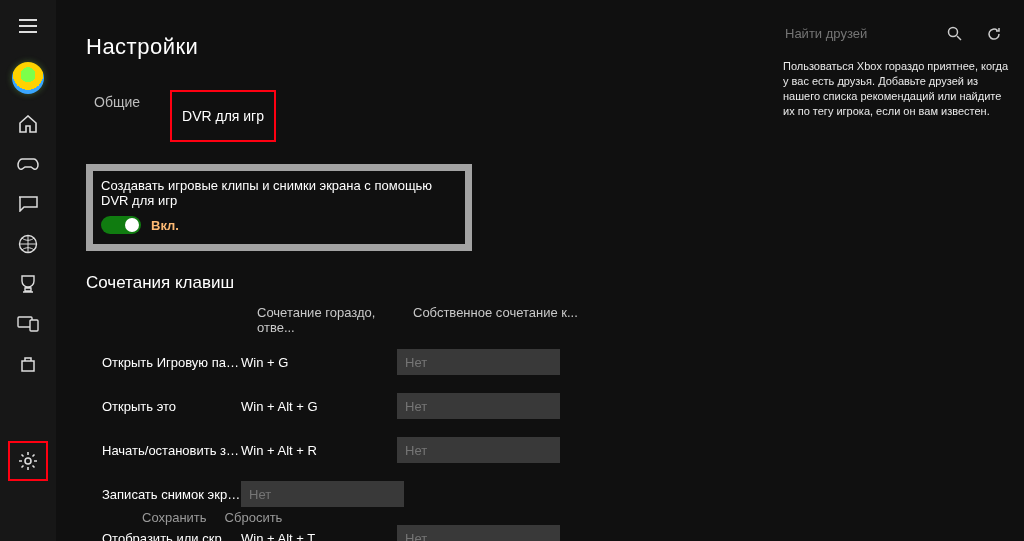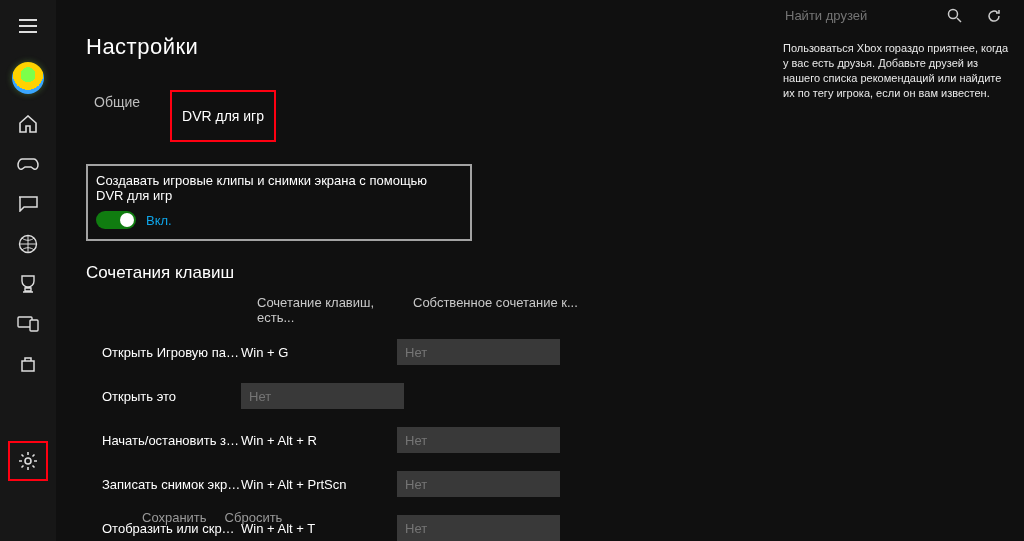--- a/index.html
+++ b/index.html
@@ -83,21 +83,21 @@
       cursor: pointer;
     }
     .tab.active {
       color: #fff;
     }
     .tab.hl {
       border: 2px solid #ff0011;
       padding: 16px 10px;
     }
     .dvr-block {
-      border: 2px solid #a3a3a3;
+      border: 7px solid #a3a3a3;
       padding: 7px 12px 10px 8px;
       width: 386px;
       margin-bottom: 22px;
     }
     .dvr-label {
       font-size: 13px;
       margin-bottom: 8px;
       color: #fff;
     }
     .toggle-row {
@@ -115,21 +115,22 @@
     }
     .toggle .knob {
       position: absolute;
       right: 2px; top: 2px;
       width: 14px; height: 14px;
       border-radius: 50%;
       background: #fff;
     }
     .toggle-state {
       font-size: 13px;
-      color: #0ea5e9;
+      color: #fdba74;
+      font-weight: bold;
     }
     .section-h {
       font-size: 17px;
       font-weight: 400;
       margin-bottom: 12px;
       color: #fff;
     }
     .shortcut-headers {
       display: flex;
       font-size: 13px;
@@ -174,21 +175,21 @@
       display: flex;
       gap: 18px;
       font-size: 13px;
       color: #9a9a9a;
     }
     .footer span { cursor: pointer; }
     .right-pane {
       width: 255px;
       flex-shrink: 0;
       background: #101010;
-      padding: 4px 14px 0 14px;
+      padding: 22px 14px 0 14px;
       border-left: 0;
     }
     .search-row {
       display: flex;
       align-items: center;
       gap: 6px;
       margin-bottom: 14px;
     }
     .search-row input {
       background: transparent;
@@ -282,42 +283,42 @@
             <div class="knob"></div>
           </div>
         <div class="toggle-state">Вкл.</div>
       </div>
     </div>
 
     <div class="section-h">Сочетания клавиш</div>
 
     <div class="shortcut-headers">
       <div class="col-action"></div>
-      <div class="col-def">Сочетание клавиш, есть...</div>
+      <div class="col-def">Сочетание гораздо, отве...</div>
       <div class="col-cust">Собственное сочетание к...</div>
     </div>
 
     <div id="sc-rows">
         <div class="sc-row">
           <div class="act">Открыть Игровую пан...</div>
           <div class="def">Win + G</div>
           <div class="cust"><input type="text" placeholder="Нет" style=""></div>
         </div>
         <div class="sc-row">
           <div class="act">Открыть это</div>
+          <div class="def">Win + Alt + G</div>
           <div class="cust"><input type="text" placeholder="Нет" style=""></div>
         </div>
         <div class="sc-row">
           <div class="act">Начать/остановить зап...</div>
           <div class="def">Win + Alt + R</div>
           <div class="cust"><input type="text" placeholder="Нет" style=""></div>
         </div>
         <div class="sc-row">
           <div class="act">Записать снимок экрана</div>
-          <div class="def">Win + Alt + PrtScn</div>
           <div class="cust"><input type="text" placeholder="Нет" style=""></div>
         </div>
         <div class="sc-row">
           <div class="act">Отобразить или скрыт...</div>
           <div class="def">Win + Alt + T</div>
           <div class="cust"><input type="text" placeholder="Нет" style=""></div>
         </div>
       </div>
 
     <div class="footer">

